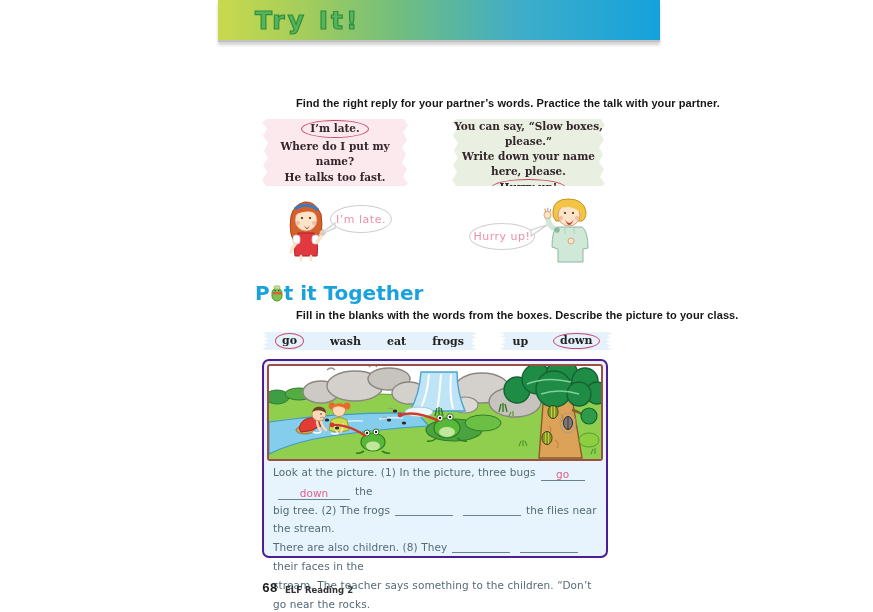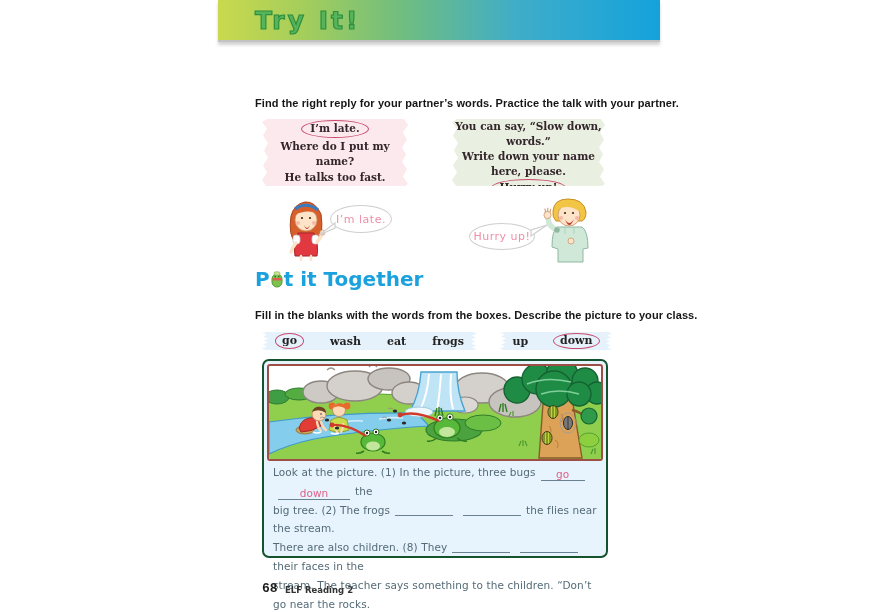--- a/index.html
+++ b/index.html
@@ -13,21 +13,21 @@
     border-bottom:2px solid #c2c2c2;box-shadow:0 3px 3px rgba(0,0,0,.18);}
   .banner-title{position:absolute;left:37px;top:6px;font-size:25px;font-weight:bold;
     font-family:"DejaVu Sans",sans-serif;color:#55b45c;letter-spacing:3px;
     -webkit-text-stroke:1.2px #2f8f3c;}
 
   
   .sec-head{font-family:"DejaVu Sans",sans-serif;font-weight:bold;font-size:20px;
     color:#1ba2de;white-space:nowrap;}
   .sec-head .mascot{display:inline-block;vertical-align:-2px;margin:0 1px;}
 
-  .instruction{font-size:11px;font-weight:bold;color:#161616;letter-spacing:.1px;}
+  .instruction{font-size:11px;font-weight:bold;color:#161616;letter-spacing:.1px;margin-left:41px;}
 
   
   .torn{clip-path:polygon(5px 0%,50% 0%,calc(100% - 4px) 0%,
     100% 9%,calc(100% - 5px) 20%,calc(100% - 1px) 31%,calc(100% - 6px) 42%,
     calc(100% - 2px) 53%,calc(100% - 6px) 64%,calc(100% - 1px) 75%,
     calc(100% - 5px) 86%,100% 97%,calc(100% - 3px) 100%,
     4px 100%,0% 91%,5px 80%,1px 69%,6px 58%,2px 47%,6px 36%,1px 25%,5px 14%,0% 5%);}
   .phrase-box{display:flex;flex-direction:column;justify-content:space-around;
     font-family:"DejaVu Serif",serif;font-weight:bold;font-size:10.5px;color:#33252b;
     text-align:center;line-height:15px;}
@@ -41,21 +41,21 @@
     display:flex;align-items:center;justify-content:center;
     font-family:"DejaVu Sans",sans-serif;font-size:11px;color:#ef8fa8;letter-spacing:.5px;}
 
   
   .word-box{background:#e6f2fb;display:flex;align-items:center;justify-content:space-around;
     font-family:"DejaVu Serif",serif;font-weight:bold;font-size:11px;color:#222;}
   .word-box .circled{padding:0 6px 1px;}
 
   
   .activity-frame{left:262px;top:359px;width:346px;height:199px;background:#e7f4fd;
-    border:2px solid #14532d;border-radius:7px;box-sizing:border-box;}
+    border:2px solid #4c1d95;border-radius:7px;box-sizing:border-box;}
   .scene-frame{position:absolute;left:3px;top:3px;width:336px;height:97px;background:#fff;
     border:2px solid #9d4f45;border-radius:3px;box-sizing:border-box;overflow:hidden;}
   .passage{position:absolute;left:9px;top:102px;width:326px;
     font-family:"DejaVu Sans",sans-serif;font-size:10.5px;color:#546b77;
     line-height:18.8px;letter-spacing:.1px;}
   .blank{display:inline-block;border-bottom:1px solid #6a8290;height:12px;
     vertical-align:-2px;margin:0 5px;text-align:center;
     font-size:10.5px;line-height:12px;}
   .b1{width:44px;} .b2{width:72px;} .b{width:58px;}
   .ans{color:#e0608a;}
@@ -76,21 +76,21 @@
 
   <div class="abs instruction" style="left:255px;top:97px;">Find the right reply for your partner’s words. Practice the talk with your partner.</div>
 
   <div class="abs torn phrase-box pink" style="left:262px;top:119px;width:146px;height:67px;">
     <div><span class="circled">I’m late.</span></div>
     <div>Where do I put my name?</div>
     <div>He talks too fast.</div>
   </div>
 
   <div class="abs torn phrase-box green" style="left:452px;top:119px;width:153px;height:67px;">
-    <div>You can say, “Slow down, words.”</div>
+    <div>You can say, “Slow boxes, please.”</div>
     <div>Write down your name here, please.</div>
     <div><span class="circled">Hurry up!</span></div>
     <div>No. Wake up now!</div>
   </div>
 
   <div class="abs" style="left:281px;top:198px;">
     <svg width="50" height="64" viewBox="0 0 50 64">
       <path d="M10,18 Q7,38 15,45 L36,45 Q43,36 40,16 Q34,3 24,4 Q13,6 10,18 Z" fill="#d65f2c" stroke="#a8441c" stroke-width="1"></path>
       <circle cx="25" cy="22" r="11" fill="#fde3c8" stroke="#c98f62" stroke-width="0.8"></circle>
       <path d="M13,17 Q15,7 27,7 Q38,8 38,17 Q28,10 13,17 Z" fill="#d65f2c"></path>
@@ -138,21 +138,21 @@
     </svg>
   </div>
 
   <div class="abs bubble" style="left:469px;top:223px;width:64px;height:25px;">
     <span>Hurry up!</span>
   </div>
   <svg class="abs" style="left:530px;top:224px;" width="18" height="14" viewBox="0 0 18 14">
     <path d="M1,12 L17,1 L1,6 Z" fill="#fff" stroke="#cfcfcf" stroke-width="1.2"></path>
   </svg>
 
-  <div class="abs sec-head" style="left:255px;top:267px;">
+  <div class="abs sec-head" style="left:255px;top:281px;">
     <span>P</span><span class="mascot"><svg width="12" height="17" viewBox="0 0 12 17">
           <rect x="1" y="3" width="10" height="13" rx="5" fill="#7bc24e" stroke="#4e9a2e"></rect>
           <rect x="1.6" y="7" width="8.8" height="2.4" fill="#e05a4e"></rect>
           <rect x="3" y="0.8" width="6" height="3.4" rx="1.6" fill="#c4e294" stroke="#7aae4e" stroke-width="0.6"></rect>
           <circle cx="4.2" cy="5.6" r="0.8" fill="#2e5e1e"></circle>
           <circle cx="7.8" cy="5.6" r="0.8" fill="#2e5e1e"></circle>
         </svg></span><span>t it Together</span>
   </div>
 
   <div class="abs instruction" style="left:255px;top:309px;">Fill in the blanks with the words from the boxes. Describe the picture to your class.</div>

